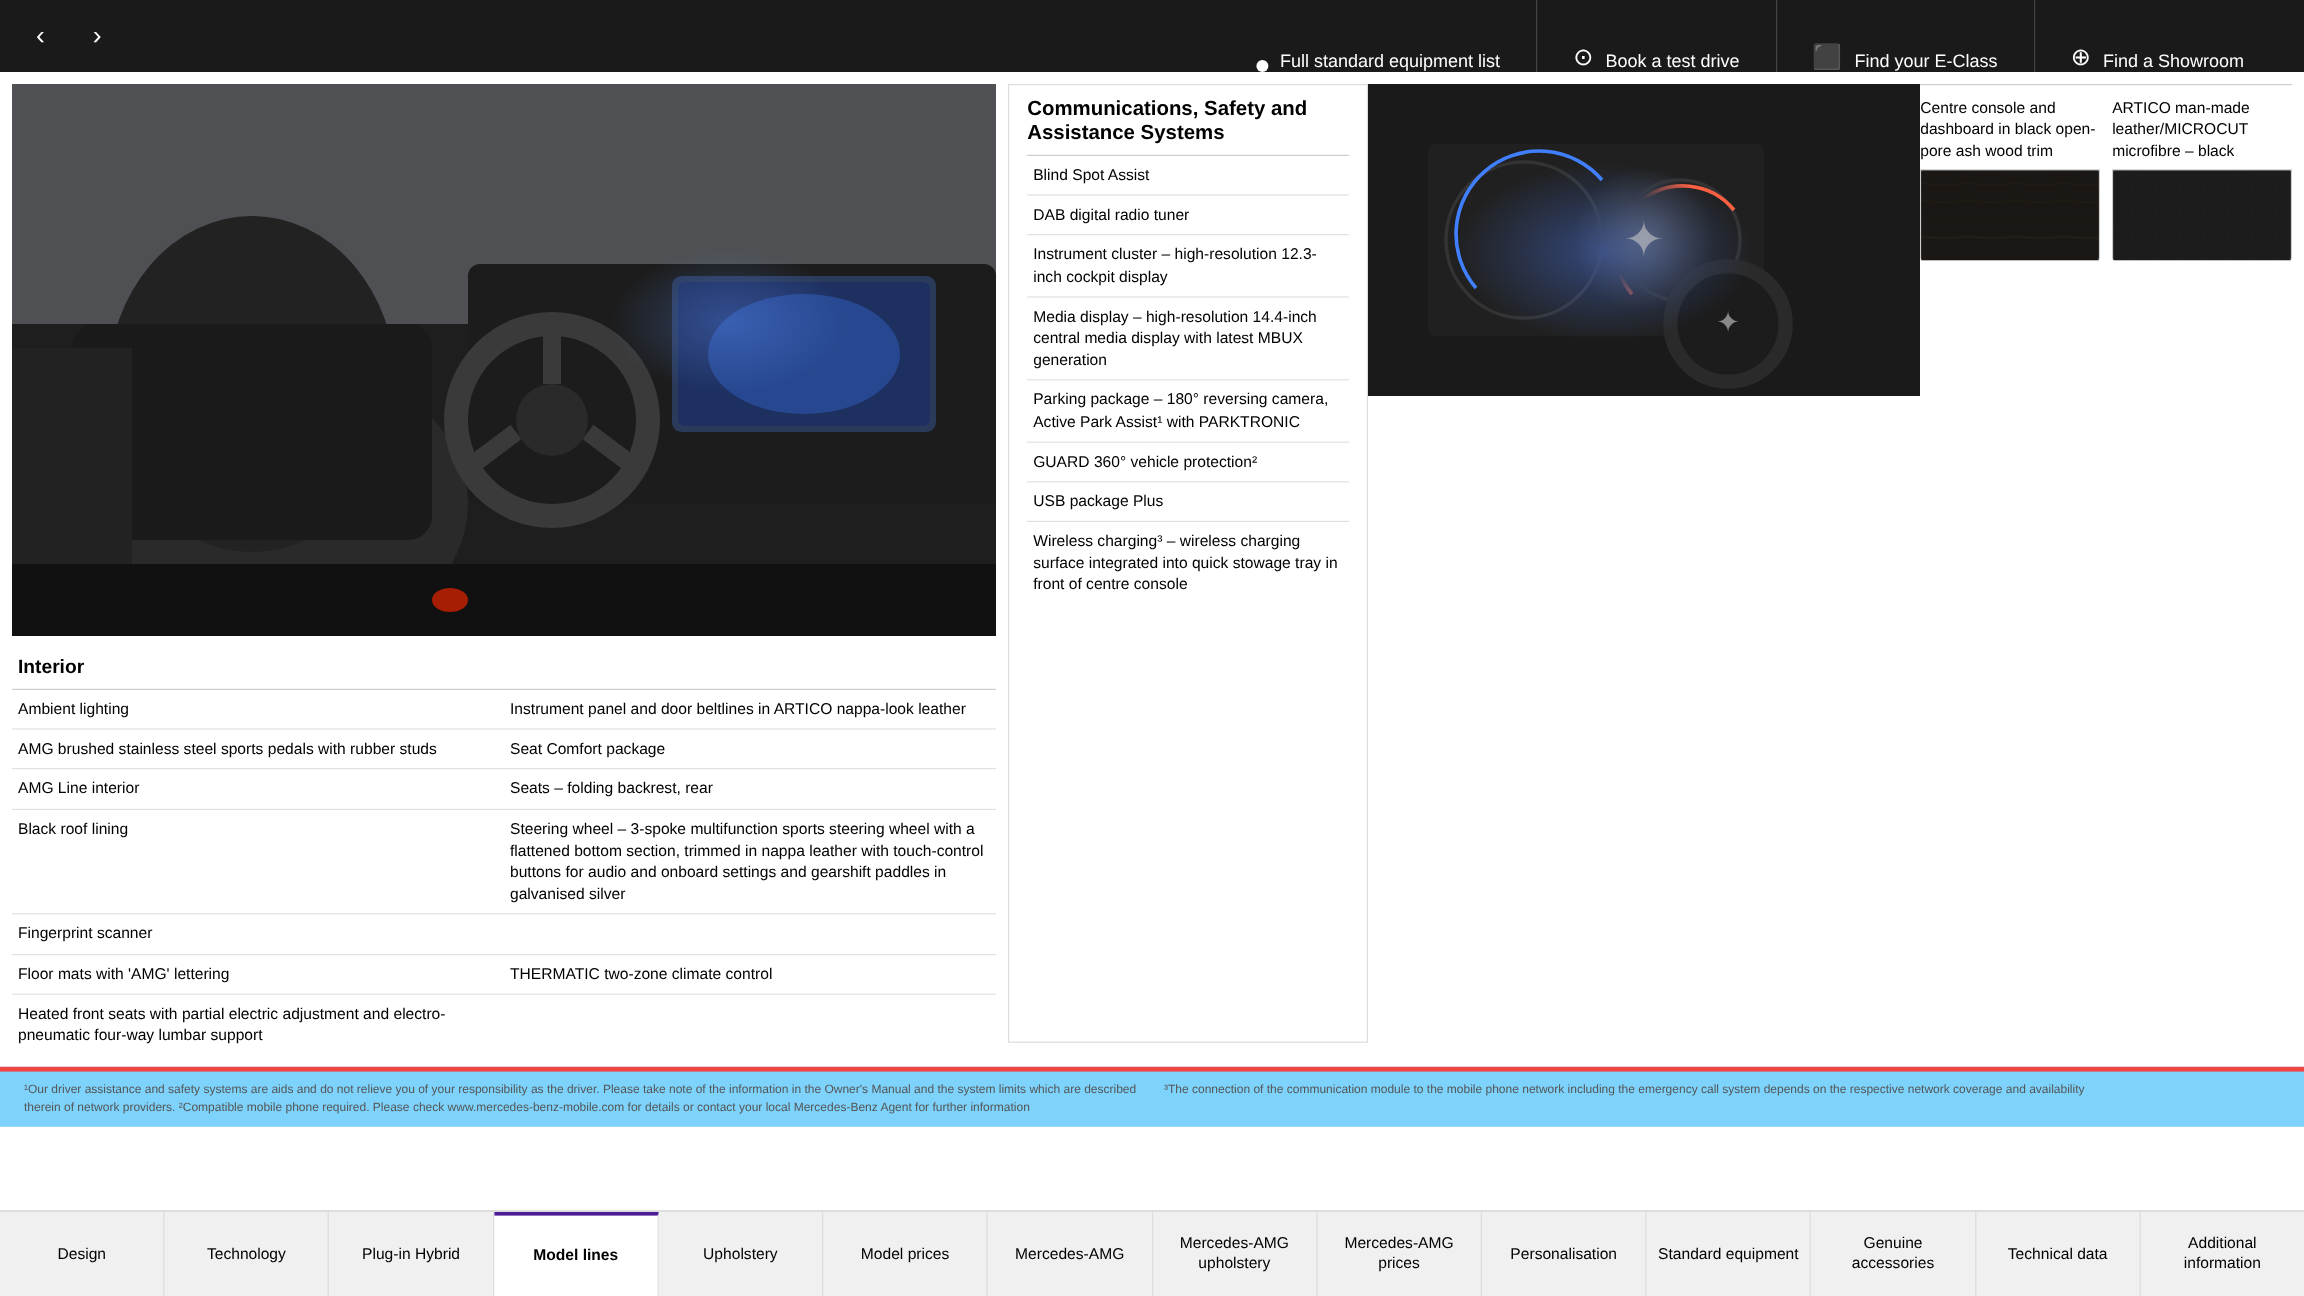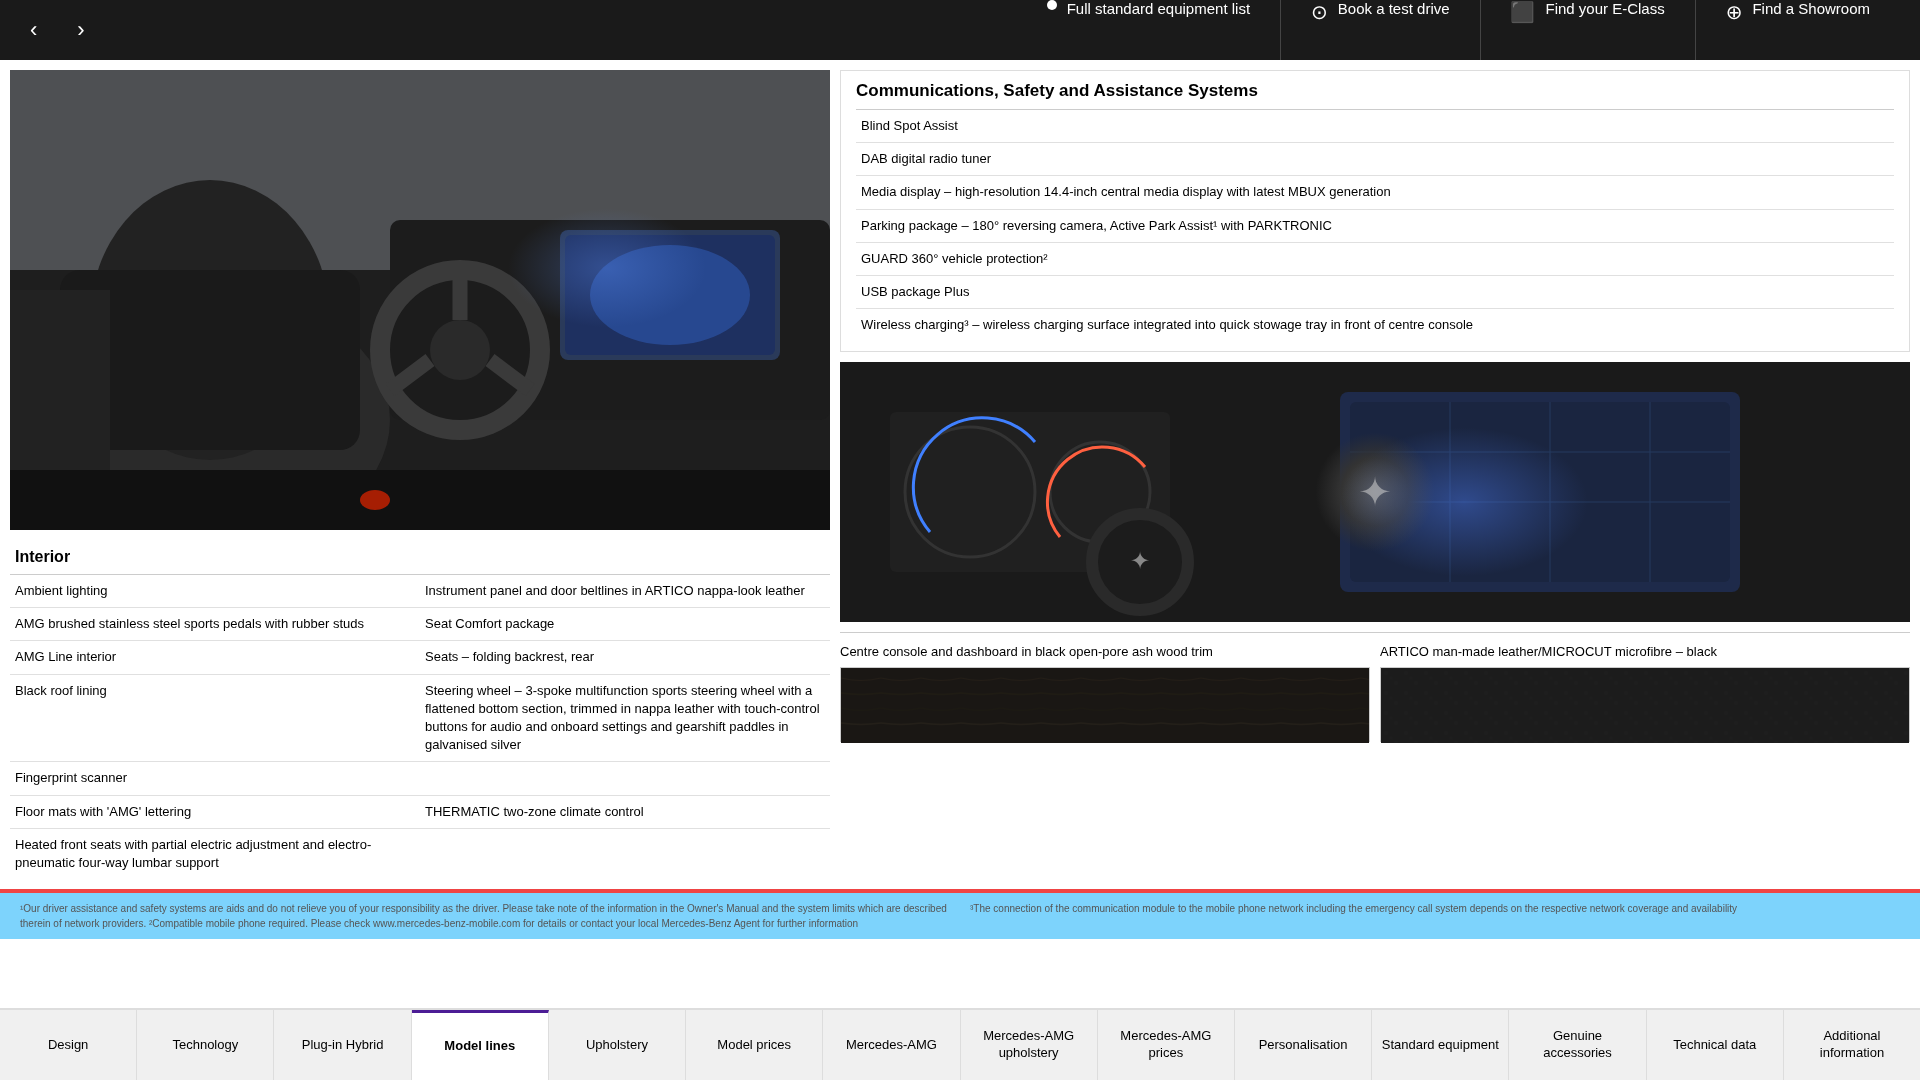--- a/index.html
+++ b/index.html
@@ -27,21 +27,21 @@
       border: none;
       padding: 5px 10px;
     }
     .nav-links {
       display: flex;
       align-items: center;
       gap: 0;
     }
     .nav-link-item {
       display: flex;
-      align-items: flex-start;
+      align-items: flex-end;
       gap: 10px;
       color: #fff;
       padding: 0 30px;
       height: 60px;
       cursor: pointer;
       border-left: 1px solid #444;
       font-size: 15px;
       white-space: nowrap;
     }
     .nav-link-item:first-child {
@@ -128,22 +128,23 @@
       line-height: 1.4;
     }
     .interior-table tr:last-child td {
       border-bottom: none;
     }
 
     
     .right-panel {
       flex: 1;
       display: flex;
-      flex-direction: column;
+      flex-direction: row;
       gap: 0;
+      justify-content: flex-end;
     }
 
     
     .comms-section {
       border: 1px solid #ddd;
       padding: 10px 15px;
       margin-bottom: 10px;
     }
     .comms-title {
       font-size: 17px;
@@ -397,20 +398,23 @@
 
       <div class="comms-section">
         <div class="comms-title">Communications, Safety and Assistance Systems</div>
         <table class="comms-table">
           <tbody id="comms-tbody">
               <tr>
                 <td>Blind Spot Assist</td>
               </tr>
               <tr>
                 <td>DAB digital radio tuner</td>
+              </tr>
+              <tr>
+                <td>Instrument cluster – high-resolution 12.3-inch cockpit display</td>
               </tr>
               <tr>
                 <td>Media display – high-resolution 14.4-inch central media display with latest MBUX generation</td>
               </tr>
               <tr>
                 <td>Parking package – 180° reversing camera, Active Park Assist¹ with PARKTRONIC</td>
               </tr>
               <tr>
                 <td>GUARD 360° vehicle protection²</td>
               </tr>

